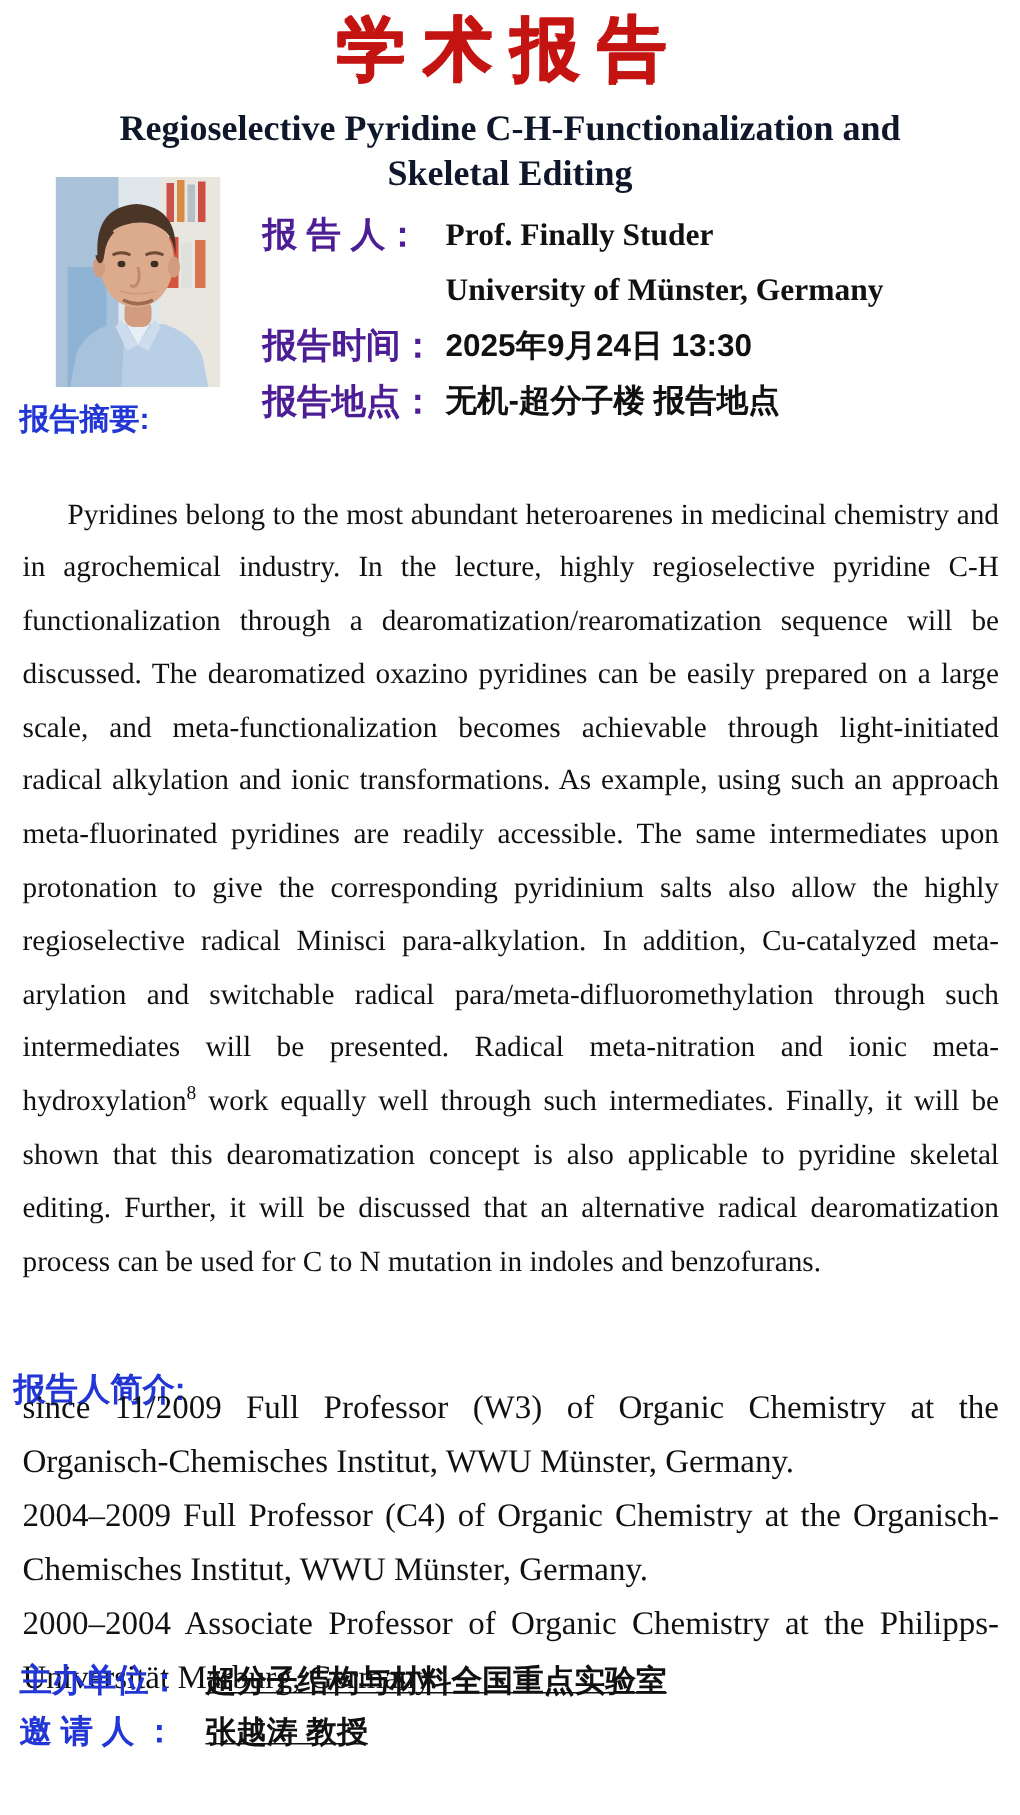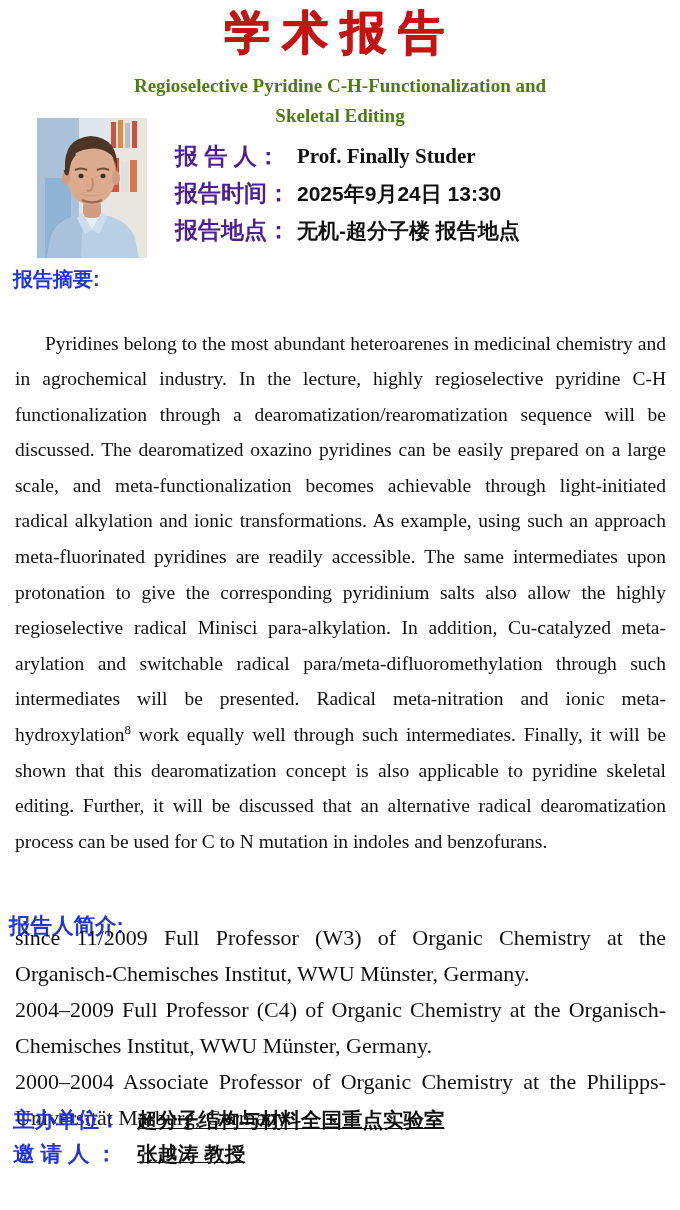--- a/index.html
+++ b/index.html
@@ -23,24 +23,24 @@
     font-weight: 900;
     letter-spacing: 12px;
     color: #c41412;
     text-shadow: 1px 0 0 #c41412, 0 1px 0 #c41412;
   }
   .en-title {
     position: absolute;
     top: 71px; left: 0; right: 0;
     text-align: center;
     font-family: "Liberation Serif", serif;
-    font-size: 19px;
+    font-size: 24px;
     font-weight: bold;
     line-height: 30px;
-    color: #4d7c0f;
+    color: #0f172a;
   }
 
   
   .photo {
     position: absolute;
     left: 37px; top: 118px;
     width: 110px; height: 140px;
     overflow: hidden;
   }
   .photo svg { display: block; }
@@ -177,20 +177,23 @@
       <path d="M45 82 Q55 87 65 82" stroke="#a06a50" stroke-width="2.4" fill="none"></path>
       <path d="M43 76 Q55 80 67 76" stroke="#cf9a7c" stroke-width="1" fill="none"></path>
     </svg>
   </div>
 
   <div class="info">
     <div class="info-row">
       <span class="ilabel">报 告 人：</span><span class="ival-serif">Prof. Finally Studer</span>
     </div>
     <div class="info-row">
+      <span class="ilabel"></span><span class="ival-serif">University of Münster, Germany</span>
+    </div>
+    <div class="info-row">
       <span class="ilabel">报告时间：</span><span class="ival-sans">2025年9月24日  13:30</span>
     </div>
     <div class="info-row">
       <span class="ilabel">报告地点：</span><span class="ival-sans">无机-超分子楼 报告地点</span>
     </div>
   </div>
 
   <div id="abstract-heading" class="blue-heading">报告摘要:</div>
   <p class="abstract-body"><span>Pyridines belong to the most abundant heteroarenes in medicinal chemistry and in agrochemical industry. In the lecture, highly regioselective pyridine C-H functionalization through a dearomatization/rearomatization sequence will be discussed. The dearomatized oxazino pyridines can be easily prepared on a large scale, and meta-functionalization becomes achievable through light-initiated radical alkylation and ionic transformations. As example, using such an approach meta-fluorinated pyridines are readily accessible. The same intermediates upon protonation to give the corresponding pyridinium salts also allow the highly regioselective radical Minisci para-alkylation. In addition, Cu-catalyzed meta-arylation and switchable radical para/meta-difluoromethylation through such intermediates will be presented. Radical meta-nitration and ionic meta-hydroxylation</span><sup>8</sup><span> work equally well through such intermediates. Finally, it will be shown that this dearomatization concept is also applicable to pyridine skeletal editing. Further, it will be discussed that an alternative radical dearomatization process can be used for C to N mutation in indoles and benzofurans.</span></p>
 

